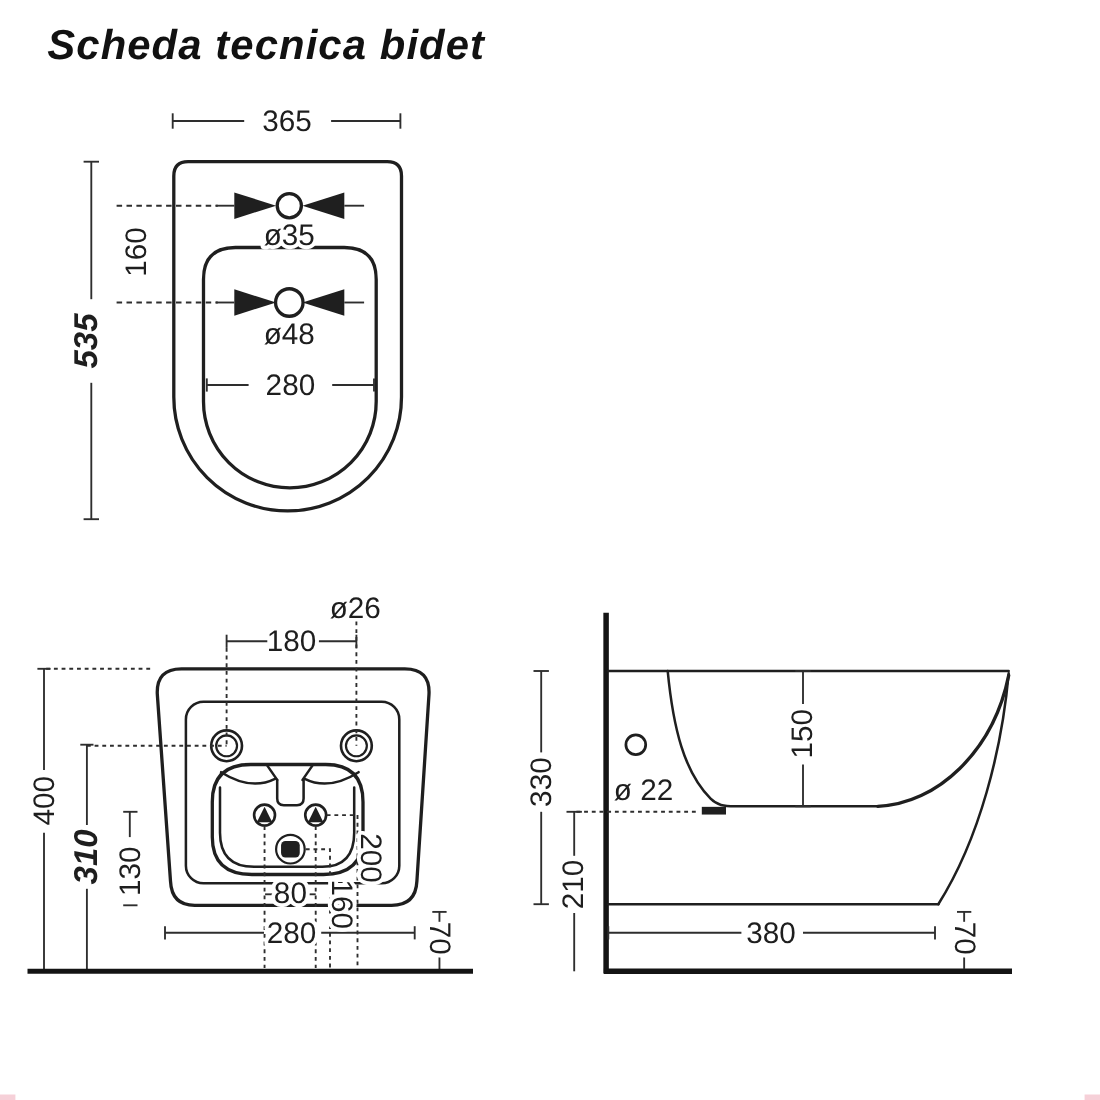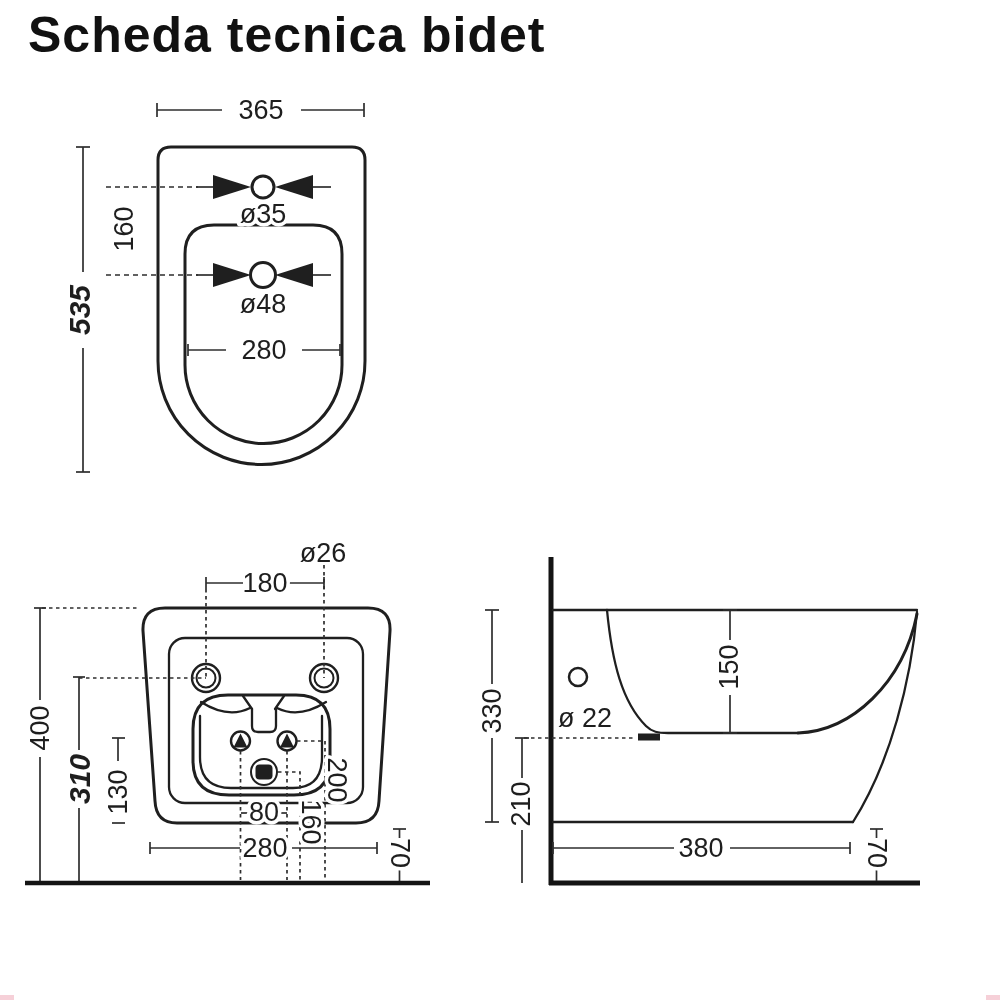--- a/index.html
+++ b/index.html
@@ -1,19 +1,19 @@
 <!DOCTYPE html>
 <html><head>
 <meta charset="utf-8">
 <style>
   html,body{margin:0;padding:0;background:#ffffff;}
   #canvas{position:relative;width:1000px;height:1000px;background:#ffffff;overflow:hidden;
           font-family:"Liberation Sans",sans-serif;}
-  h1#title{position:absolute;left:26px;top:4px;margin:2px;font-size:50px;letter-spacing:1px;
-           font-weight:bold;color:#111;font-family:"Liberation Sans",sans-serif;}
+  h1#title{position:absolute;left:26px;top:4px;margin:17px;font-size:38px;letter-spacing:1px;
+           font-weight:bold;font-style:italic;color:#111;font-family:"Liberation Sans",sans-serif;}
   svg{position:absolute;left:0;top:0;}
   .o{fill:none;stroke:#1f1f1f;stroke-width:3;stroke-linecap:round;}
   .o2{fill:none;stroke:#1f1f1f;stroke-width:2.3;stroke-linecap:round;}
   .d{fill:none;stroke:#2e2e2e;stroke-width:1.7;stroke-linecap:butt;}
   .dash{stroke-dasharray:5 4;}
   .dot{fill:none;stroke:#2e2e2e;stroke-width:1.7;stroke-dasharray:3.5 3.5;}
   .fillink{fill:#1f1f1f;stroke:none;}
   .hole{fill:#ffffff;stroke:#1f1f1f;}
   text{font-family:"Liberation Sans",sans-serif;font-size:27px;fill:#1e1e1e;text-anchor:middle;
        dominant-baseline:central;paint-order:stroke;stroke:#ffffff;stroke-width:7px;stroke-linejoin:round;}

